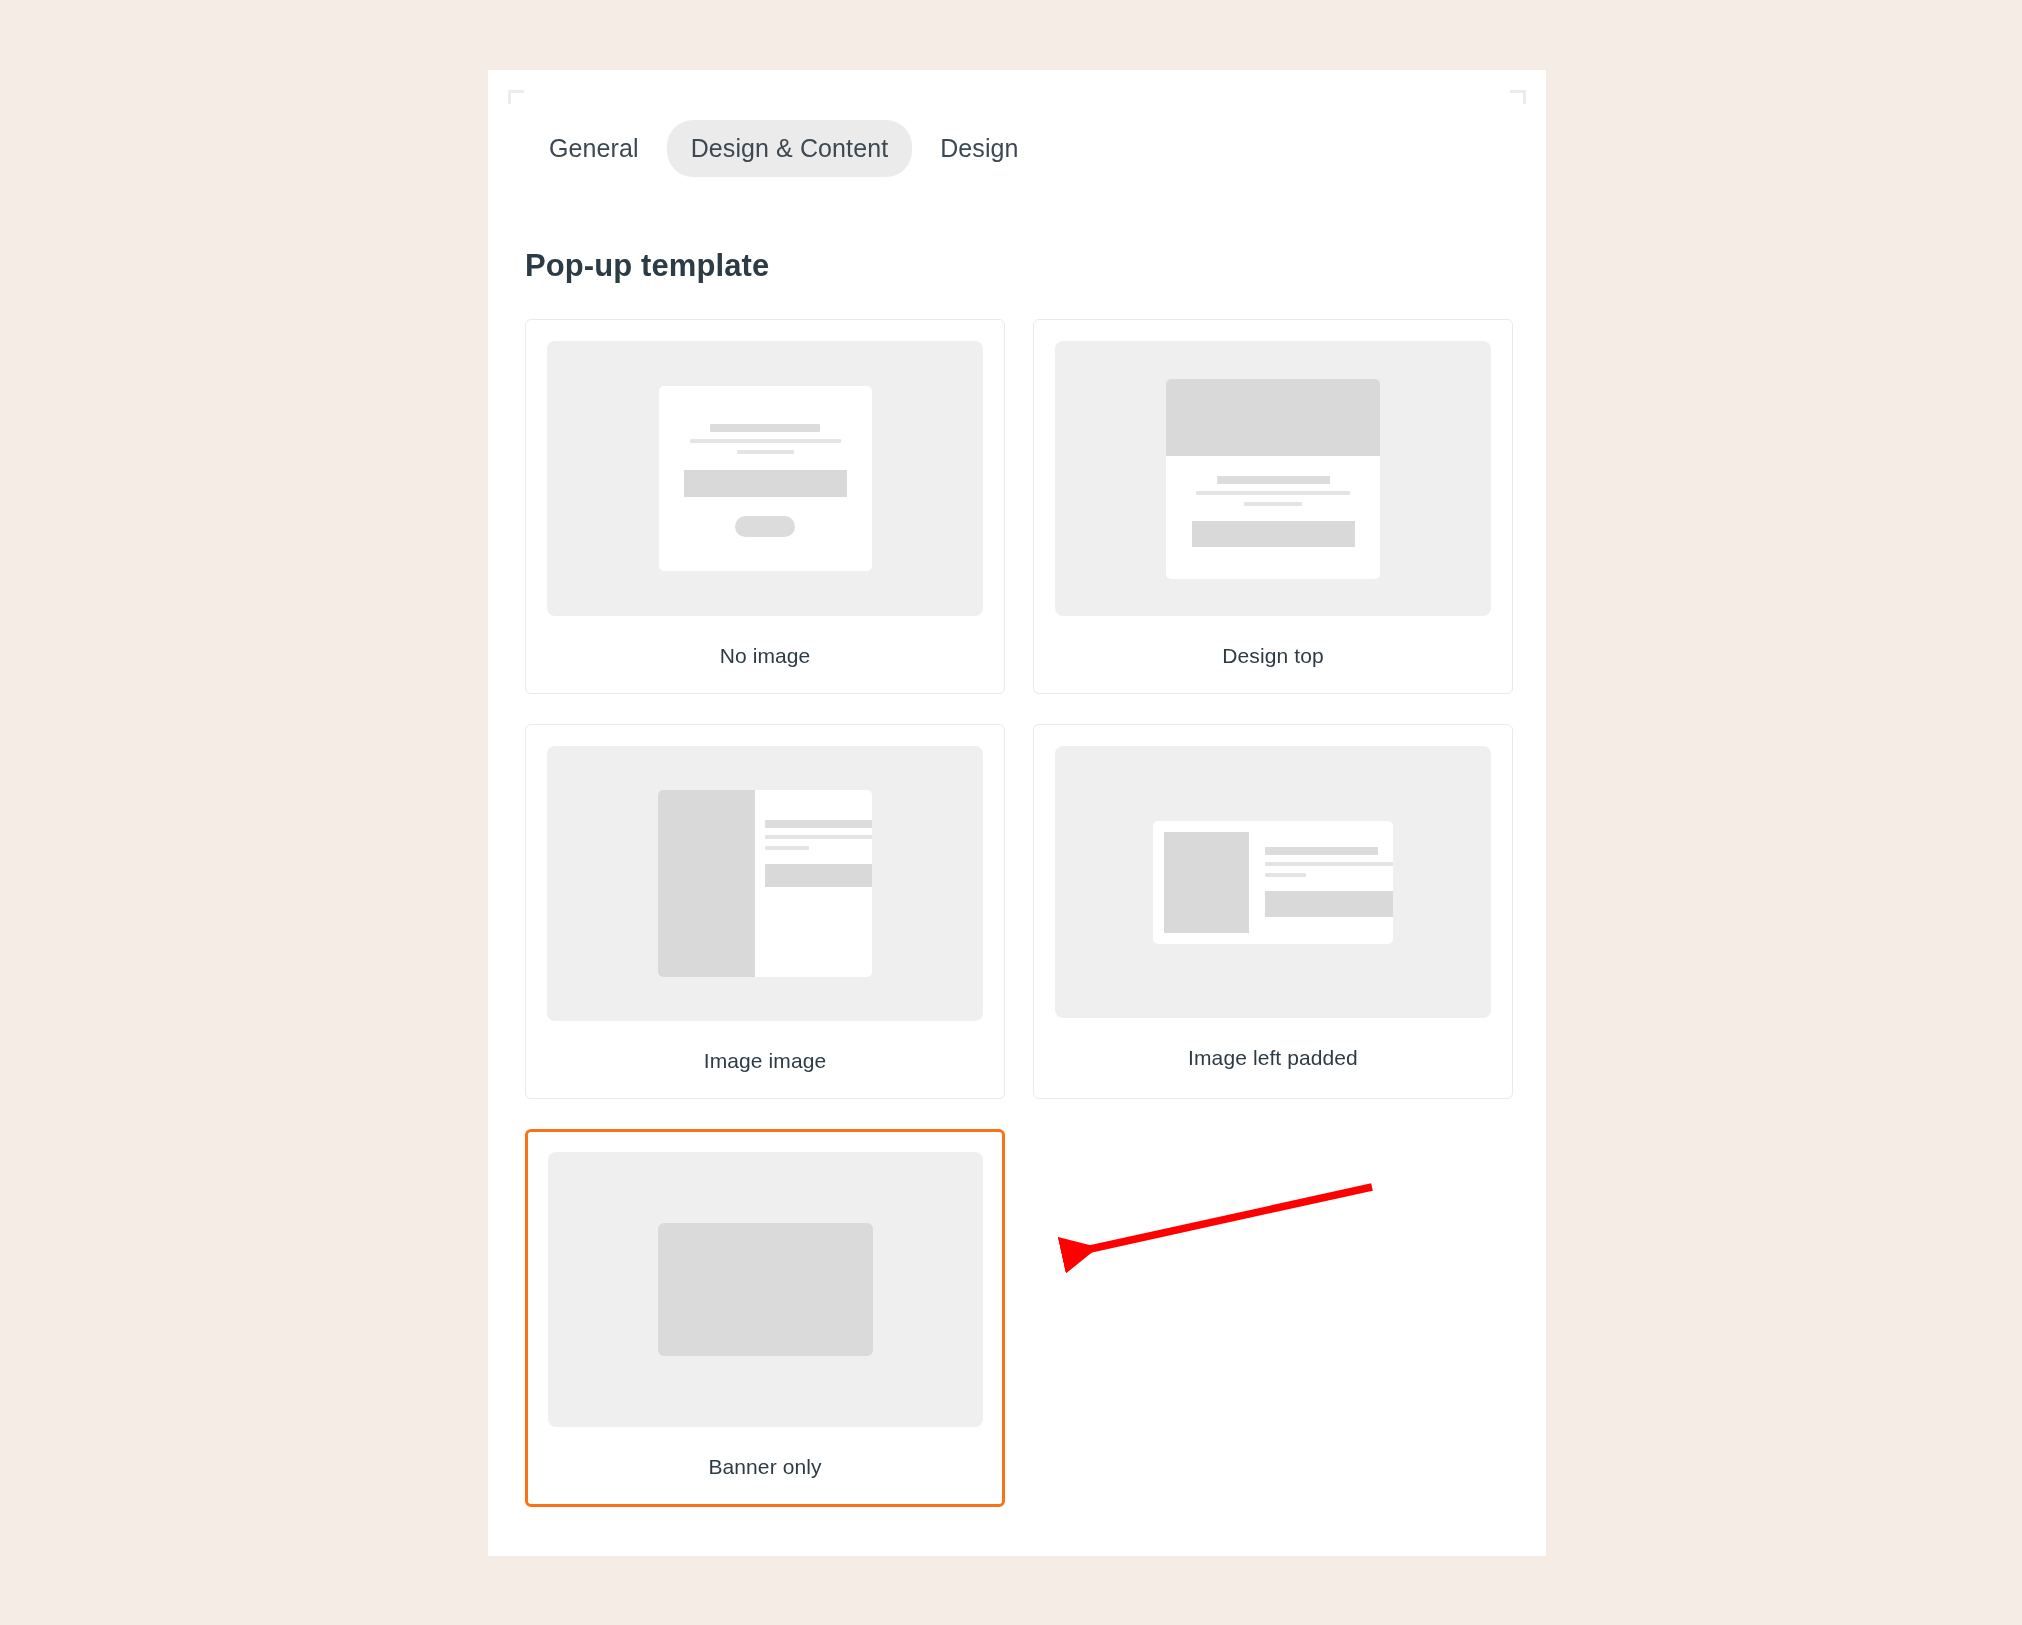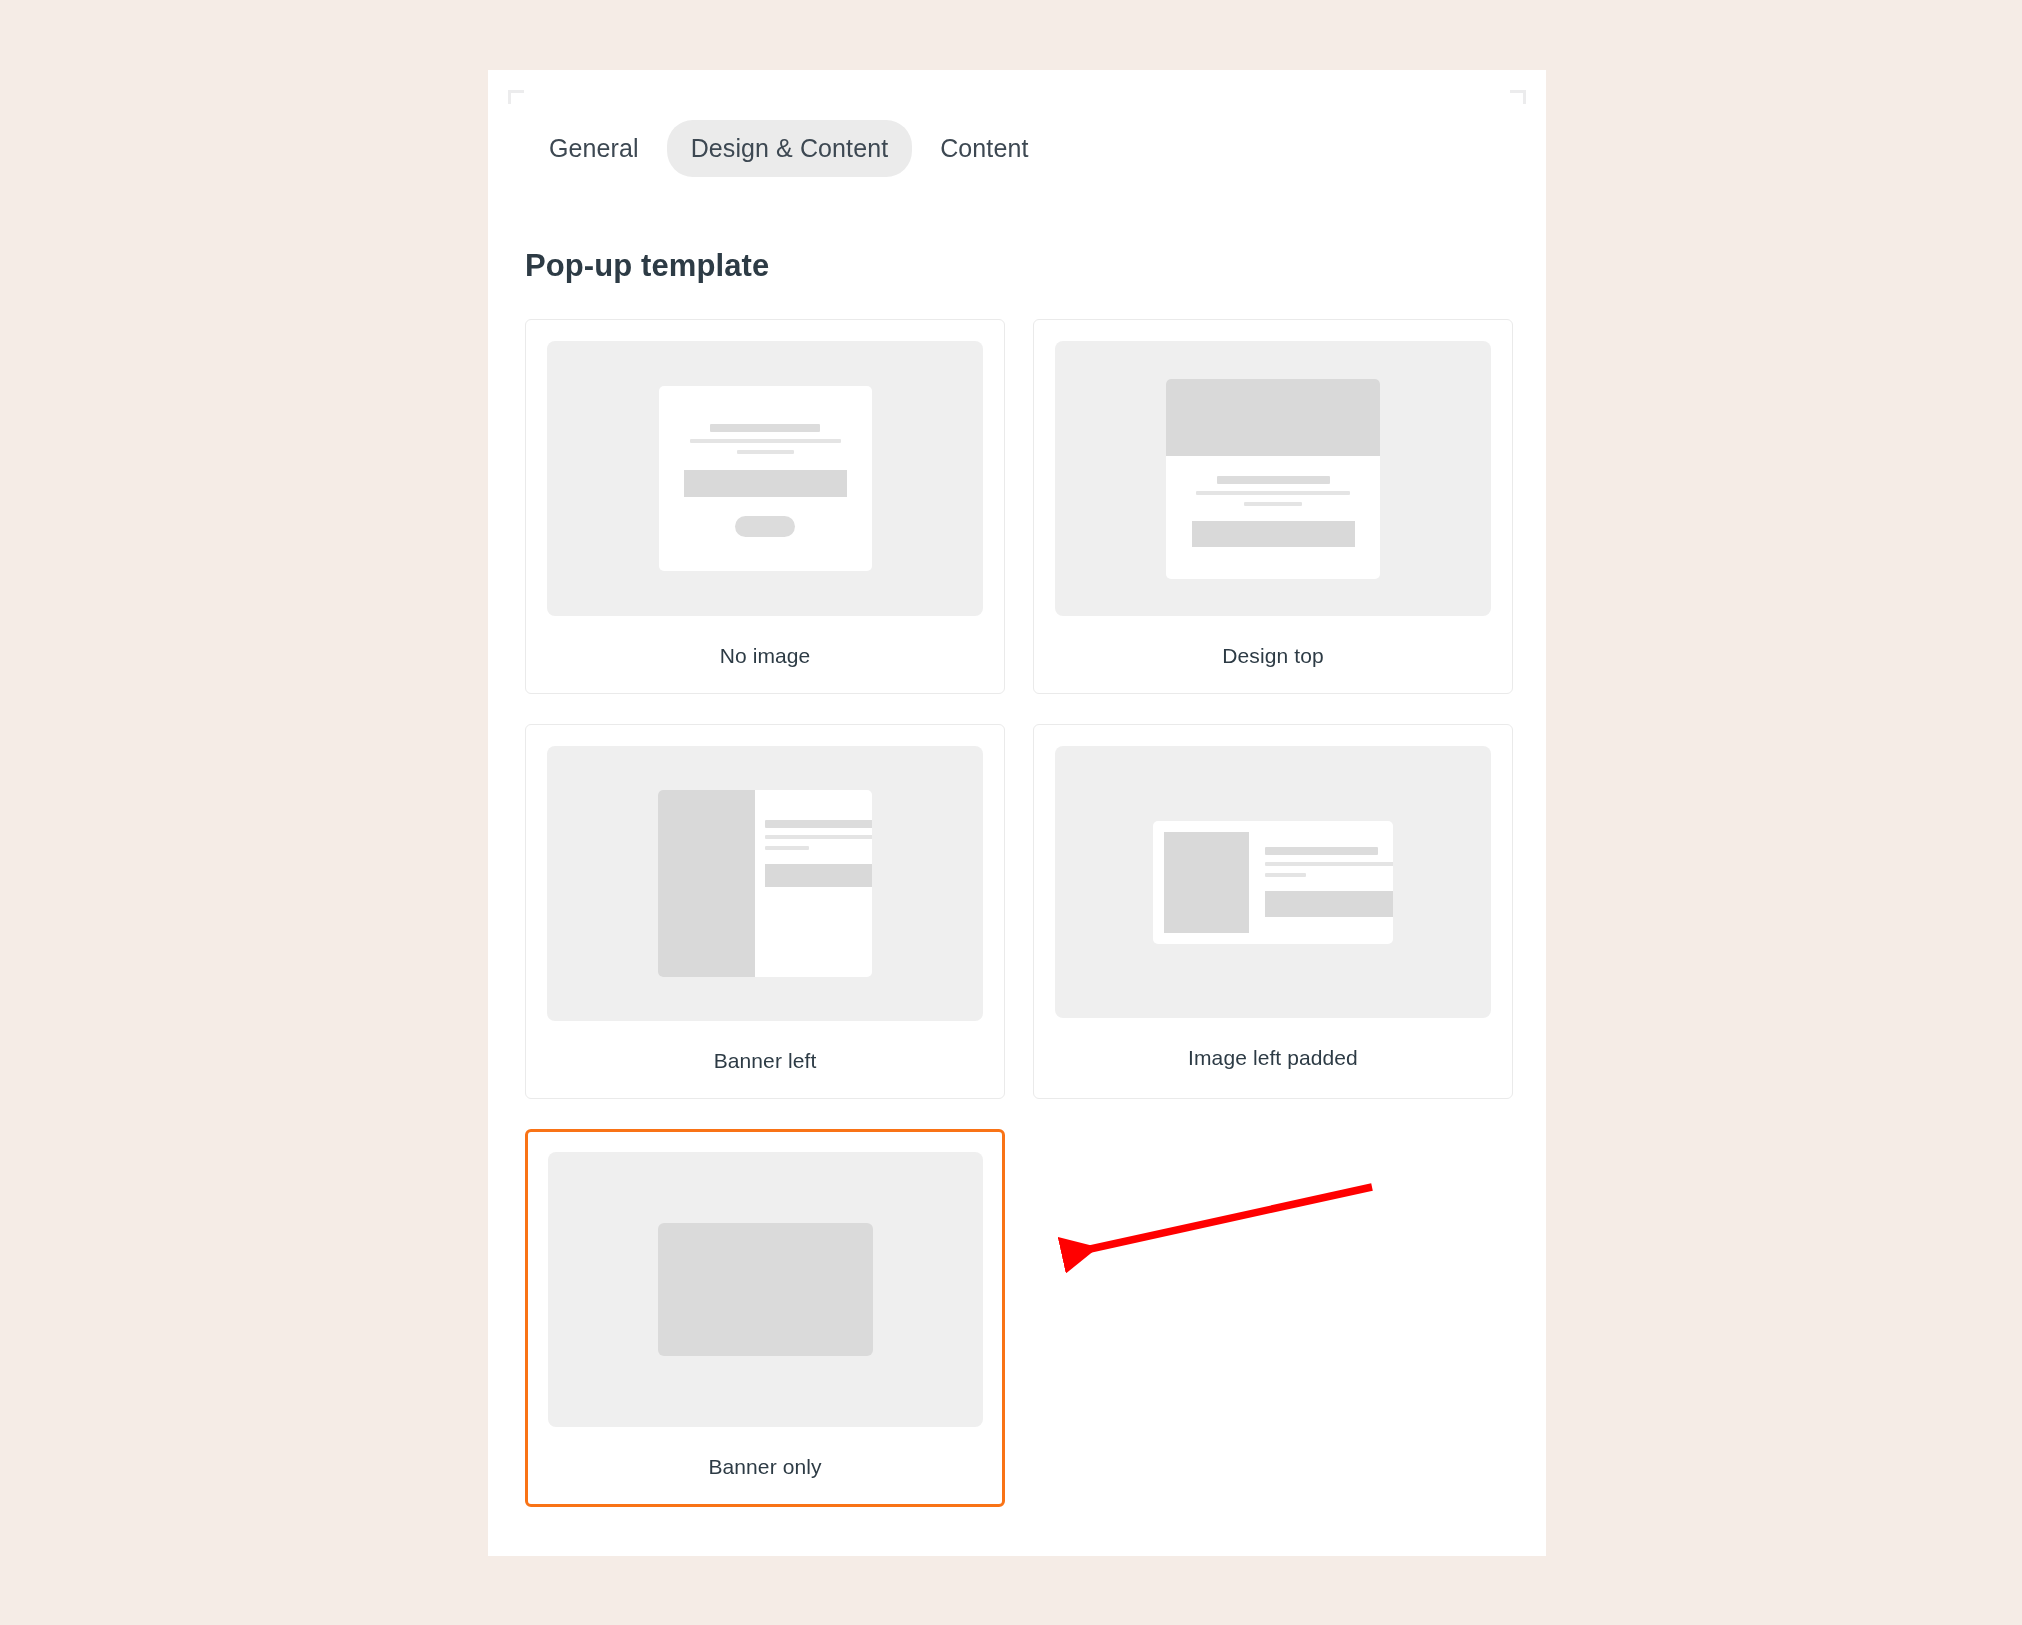--- a/index.html
+++ b/index.html
@@ -267,21 +267,21 @@
 <div id="stage">
 
   <div class="panel">
 
     <div class="corner-mark tl"></div>
     <div class="corner-mark tr"></div>
 
     <div class="tabs">
       <div class="tab">General</div>
       <div class="tab active">Design &amp; Content</div>
-      <div class="tab">Content</div>
+      <div class="tab">Design</div>
     </div>
 
     <div class="section-title">Pop-up template</div>
 
     <div class="grid">
 
       <div class="tpl-card">
         <div class="thumb">
           <div class="mock no-image">
             <div class="ln title"></div>
@@ -314,21 +314,21 @@
           <div class="mock img-left">
             <div class="img-block"></div>
             <div class="body">
               <div class="ln title"></div>
               <div class="ln sub"></div>
               <div class="ln sub2"></div>
               <div class="bar-input"></div>
             </div>
           </div>
         </div>
-        <div class="tpl-label">Banner left</div>
+        <div class="tpl-label">Image image</div>
       </div>
 
       <div class="tpl-card wide-thumb">
         <div class="thumb">
           <div class="mock img-left-pad">
             <div class="img-block"></div>
             <div class="body">
               <div class="ln title"></div>
               <div class="ln sub"></div>
               <div class="ln sub2"></div>

